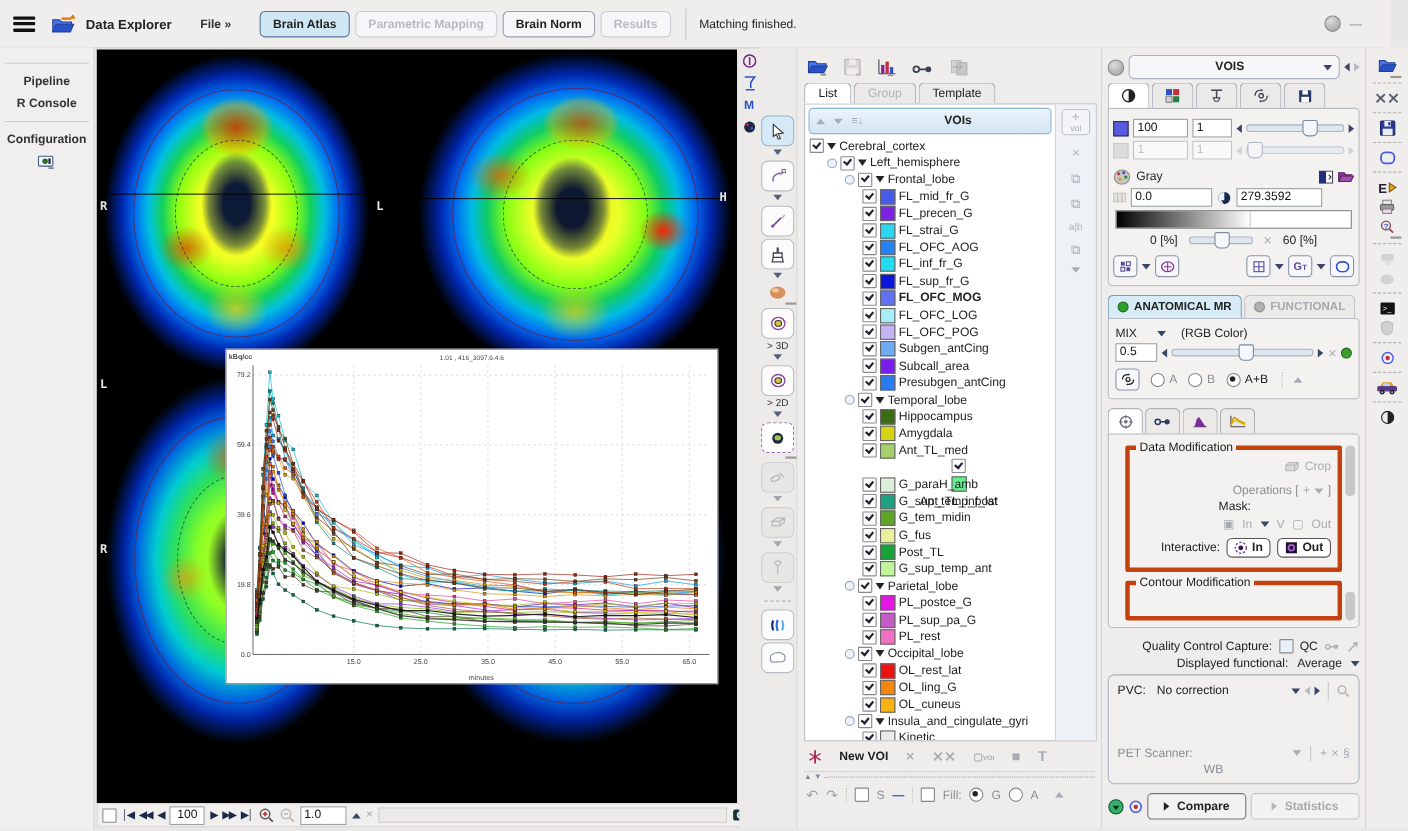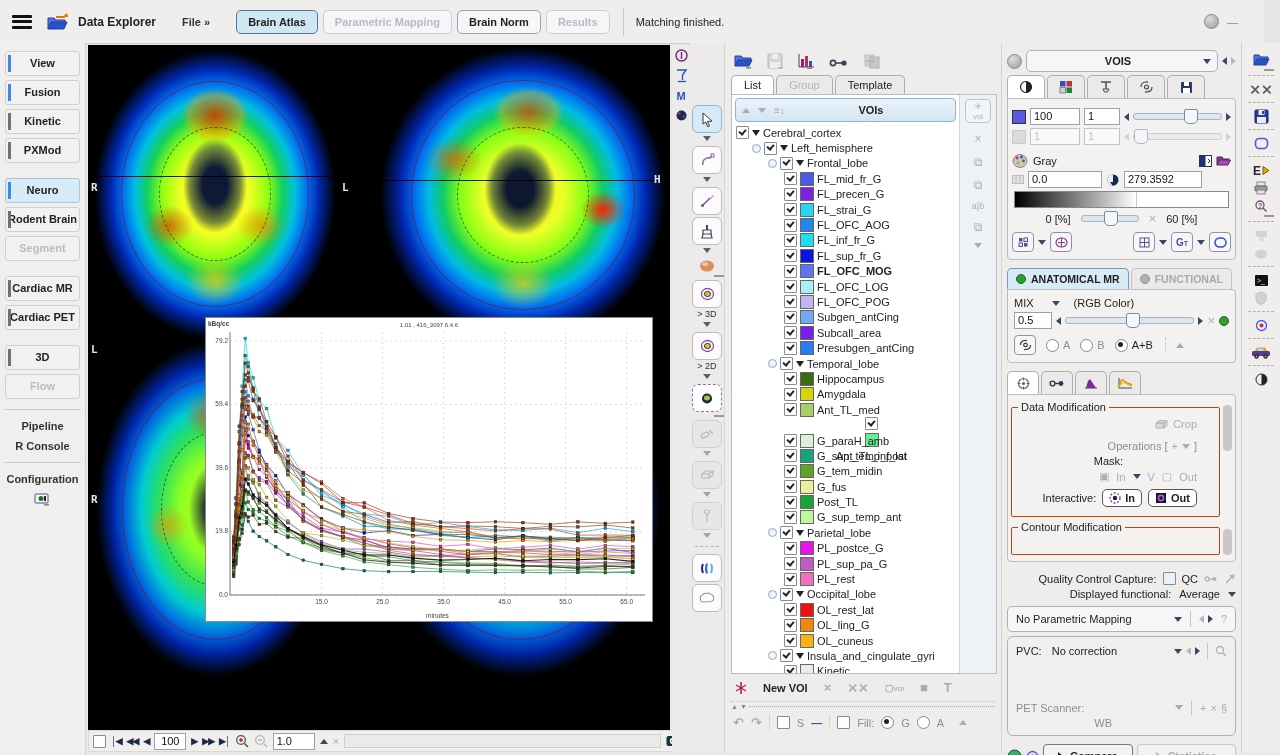--- a/index.html
+++ b/index.html
@@ -114,21 +114,21 @@
   .track{height:5px;background:#dfe6ee;border:1px solid #a8b4c4;border-radius:3px;position:relative;flex:1;}
   .thumb{position:absolute;top:-5px;width:12px;height:13px;background:#f4f8fc;border:1px solid #7a8aa0;border-radius:2px 2px 5px 5px;}
   .grad{height:15px;border:1px solid #888;background:linear-gradient(to right,#000 0%,#fff 57%,#fff 100%);position:relative;margin:2px 4px;}
   .grad i{position:absolute;left:57%;top:0;bottom:0;width:1px;background:#c8c8c8;}
   .sbtn{min-width:22px;height:20px;border:1px solid #8a94a8;border-radius:4px;background:#f7f7f9;display:flex;align-items:center;justify-content:center;gap:2px;padding:0 2px;box-sizing:border-box;}
   .ftab{padding:4px 8px;border:1px solid #7a9ab8;border-bottom:none;border-radius:5px 5px 0 0;background:#d8ecf8;font-weight:bold;display:flex;align-items:center;gap:5px;font-size:10.5px;}
   .ftab.disabled{background:#eceae8;border-color:#c0c0c8;color:#a8a8b0;font-weight:bold;}
   .dot{width:8px;height:8px;border-radius:50%;}
   .radio{width:11px;height:11px;border:1px solid #888;border-radius:50%;background:#fff;flex:none;}
   .radio.sel::after{content:"";display:block;width:5px;height:5px;margin:2px;border-radius:50%;background:#222;}
-  fieldset{border:1px solid #c2410c;border-radius:2px;margin:4px 0;padding:2px 20px 6px 6px;}
+  fieldset{border:4px solid #c2410c;border-radius:2px;margin:4px 12px;padding:2px 4px 6px 6px;}
   legend{font-size:11px;color:#222;padding:0 3px;}
   .gray{color:#a8acb4;}
   .dim{color:#8a8e96;}
   .obtn{border:1px solid #555;border-radius:5px;background:#fff;display:flex;align-items:center;gap:4px;padding:2px 6px;font-weight:bold;}
   .groupbox{border:1px solid #a9b2c0;border-radius:6px;margin:4px 2px;padding:6px 8px;background:#f1efed;}
   .bigbtn{border:1px solid #777;border-radius:4px;background:#f4f2f0;font-weight:bold;padding:5px 14px;display:flex;align-items:center;gap:7px;}
   .bigbtn.dis{color:#a8a8b0;border-color:#c4c4cc;}
   .vscroll{position:absolute;width:9px;border-radius:4px;background:#cac8c6;}
   
   .rrail{left:1241px;top:43px;width:39px;height:710px;background:#f0eeec;border-left:1px solid #d5d3d1;display:flex;flex-direction:column;align-items:center;padding-top:8px;box-sizing:border-box;}
@@ -162,33 +162,20 @@
   <span class="tb-tab disabled">Results</span>
   <span class="tb-sep"></span>
   <span>Matching finished.</span>
   <span class="tb-ball">
       <span class="ball"></span>
       <span>—</span>
     </span>
 </div>
 
 <div class="abs sidebar">
-  <div>
-      <div class="sb-btn acc-blue">View</div>
-      <div class="sb-btn acc-blue">Fusion</div>
-      <div class="sb-btn acc-dark">Kinetic</div>
-      <div class="sb-btn acc-dark">PXMod</div>
-      <div class="sb-btn acc-blue gap active">Neuro</div>
-      <div class="sb-btn acc-dark">Rodent Brain</div>
-      <div class="sb-btn acc-none disabled">Segment</div>
-      <div class="sb-btn acc-dark gap">Cardiac MR</div>
-      <div class="sb-btn acc-dark">Cardiac PET</div>
-      <div class="sb-btn acc-dark gap">3D</div>
-      <div class="sb-btn acc-none disabled">Flow</div>
-    </div>
   <div class="sb-sep"></div>
   <div class="sb-link">Pipeline</div>
   <div class="sb-link">R Console</div>
   <div class="sb-sep"></div>
   <div class="sb-link">Configuration</div>
   <div class="sb-cfgicon">
     <svg width="16" height="14" viewBox="0 0 16 14">
         <rect x="1" y="1" width="13" height="9" rx="1" fill="#f8f8f8" stroke="#3a5a8a"></rect>
         <circle cx="7" cy="5.5" r="2.5" fill="#2a6a2a"></circle>
         <rect x="10" y="3" width="2" height="5" fill="#223"></rect>
@@ -1769,28 +1756,20 @@
         <svg width="12" height="11" viewBox="0 0 12 11">
           <path d="M2 10 L10 2 M10 2 l-1 4 M10 2 l-4 1" stroke="#b4b2b0" stroke-width="1.4" fill="none"></path>
         </svg>
       </span>
   </div>
   <div class="row" style="justify-content:flex-end;gap:8px;">
     <span>Displayed functional:</span>
     <span>Average</span>
     <span class="dn"></span>
   </div>
-  <div class="row" style="border:1px solid #a9b2c0;border-radius:5px;background:#f6f6f8;height:24px;padding:0 8px;margin-top:6px;">
-    <span style="flex:1;">No Parametric Mapping</span>
-    <span class="dn"></span>
-    <span style="border-left:1px solid #c8c6c4;height:16px;margin:0 4px;"></span>
-    <span class="lt gray"></span>
-    <span class="rt"></span>
-    <span class="gray" style="margin-left:4px;">?</span>
-  </div>
   <div class="groupbox" style="height:86px;display:flex;flex-direction:column;justify-content:space-between;">
     <div class="row" style="margin:0;">
       <span>PVC:</span>
       <span style="margin-left:6px;">No correction</span>
       <span style="flex:1;"></span>
       <span class="dn"></span>
       <span class="lt gray"></span>
       <span class="rt"></span>
       <span style="border-left:1px solid #c8c6c4;height:16px;margin:0 3px;"></span>
       <span class="gray">

